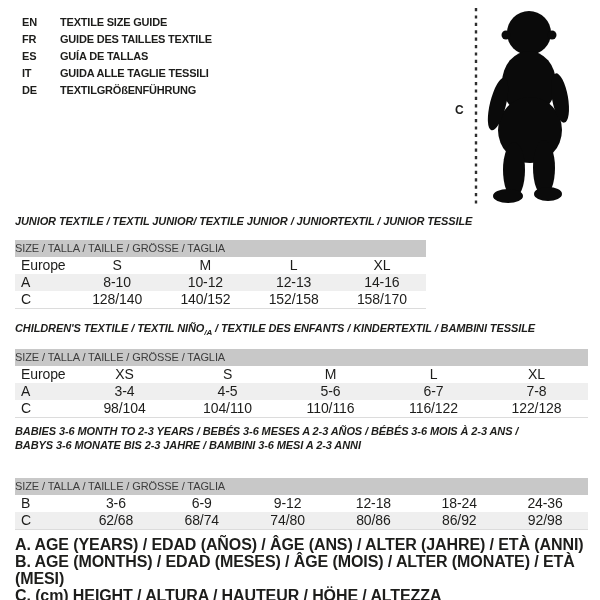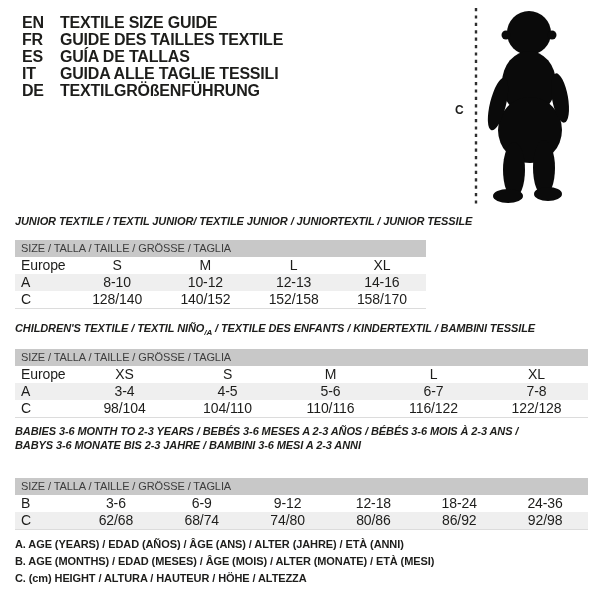--- a/index.html
+++ b/index.html
@@ -2,52 +2,52 @@
 <html><head>
 <meta charset="utf-8">
 <style>
   * { margin:0; padding:0; box-sizing:border-box; }
   html,body { width:600px; height:600px; background:#ffffff; }
   body { font-family:"Liberation Sans", sans-serif; color:#1d1d1b; }
   .page { position:relative; width:600px; height:600px; background:#fff; overflow:hidden; }
 
   
   .lang-block { position:absolute; left:22px; top:14px; }
-  .lang-row { display:flex; line-height:17px; font-size:16px; font-weight:bold; letter-spacing:-0.2px; }
+  .lang-row { display:flex; line-height:17px; font-size:11px; font-weight:bold; letter-spacing:-0.2px; }
   .lang-code { width:38px; }
 
   
   .measure-line { position:absolute; left:474px; top:8px; height:198px; width:4px; }
   .measure-label { position:absolute; left:455px; top:103px; font-size:12px; font-weight:bold; }
   .baby-svg { position:absolute; left:483px; top:6px; }
 
   
   .tbl-block { position:absolute; left:15px; }
   .tbl-title { font-size:11px; font-weight:bold; letter-spacing:-0.1px; line-height:13px; white-space:nowrap;font-style:italic; }
   .sub { font-size:8px; vertical-align:sub; }
-  .size-bar { background:#c8c8c8; height:17px; line-height:17px; font-size:11px; color:#3c3c3c; padding-left:6px; letter-spacing:-0.1px; }
+  .size-bar { background:#c8c8c8; height:17px; line-height:17px; font-size:11px; color:#3c3c3c; letter-spacing:-0.1px; }
   .t-row { display:grid; height:17px; line-height:17px; font-size:14px; letter-spacing:-0.1px; }
   .cols-4 { grid-template-columns:58px repeat(4,1fr); }
   .cols-5 { grid-template-columns:58px repeat(5,1fr); }
   .cols-6 { grid-template-columns:58px repeat(6,1fr); }
   .t-row .cell { text-align:center; }
   .t-row .label-cell { text-align:left; padding-left:6px; }
   .alt { background:#efefef; }
   .tbl-body { border-bottom:1px solid #dcdcdc; }
   #junior-block  { top:215px; width:411px; }
   #junior-block  .tbl-title { margin-bottom:12px; }
   #children-block{ top:322px; width:573px; }
   #children-block .tbl-title { margin-bottom:10px; }
   #babies-block  { top:424px; width:573px; }
   #babies-block .tbl-title { line-height:14px; }
   #babies-block .title-wrap { margin-bottom:26px; }
 
   
   .footnotes { position:absolute; left:15px; top:536px; }
-  .footnote { font-size:11px; font-weight:bold; line-height:17px; letter-spacing:-0.1px; }
+  .footnote { font-size:16px; font-weight:bold; line-height:17px; letter-spacing:-0.1px; }
 </style>
 </head>
 <body>
 
 <div class="page">
 
   <div class="lang-block">
     <div class="lang-row">
       <span class="lang-code">EN</span>
       <span class="lang-text">TEXTILE SIZE GUIDE</span>

